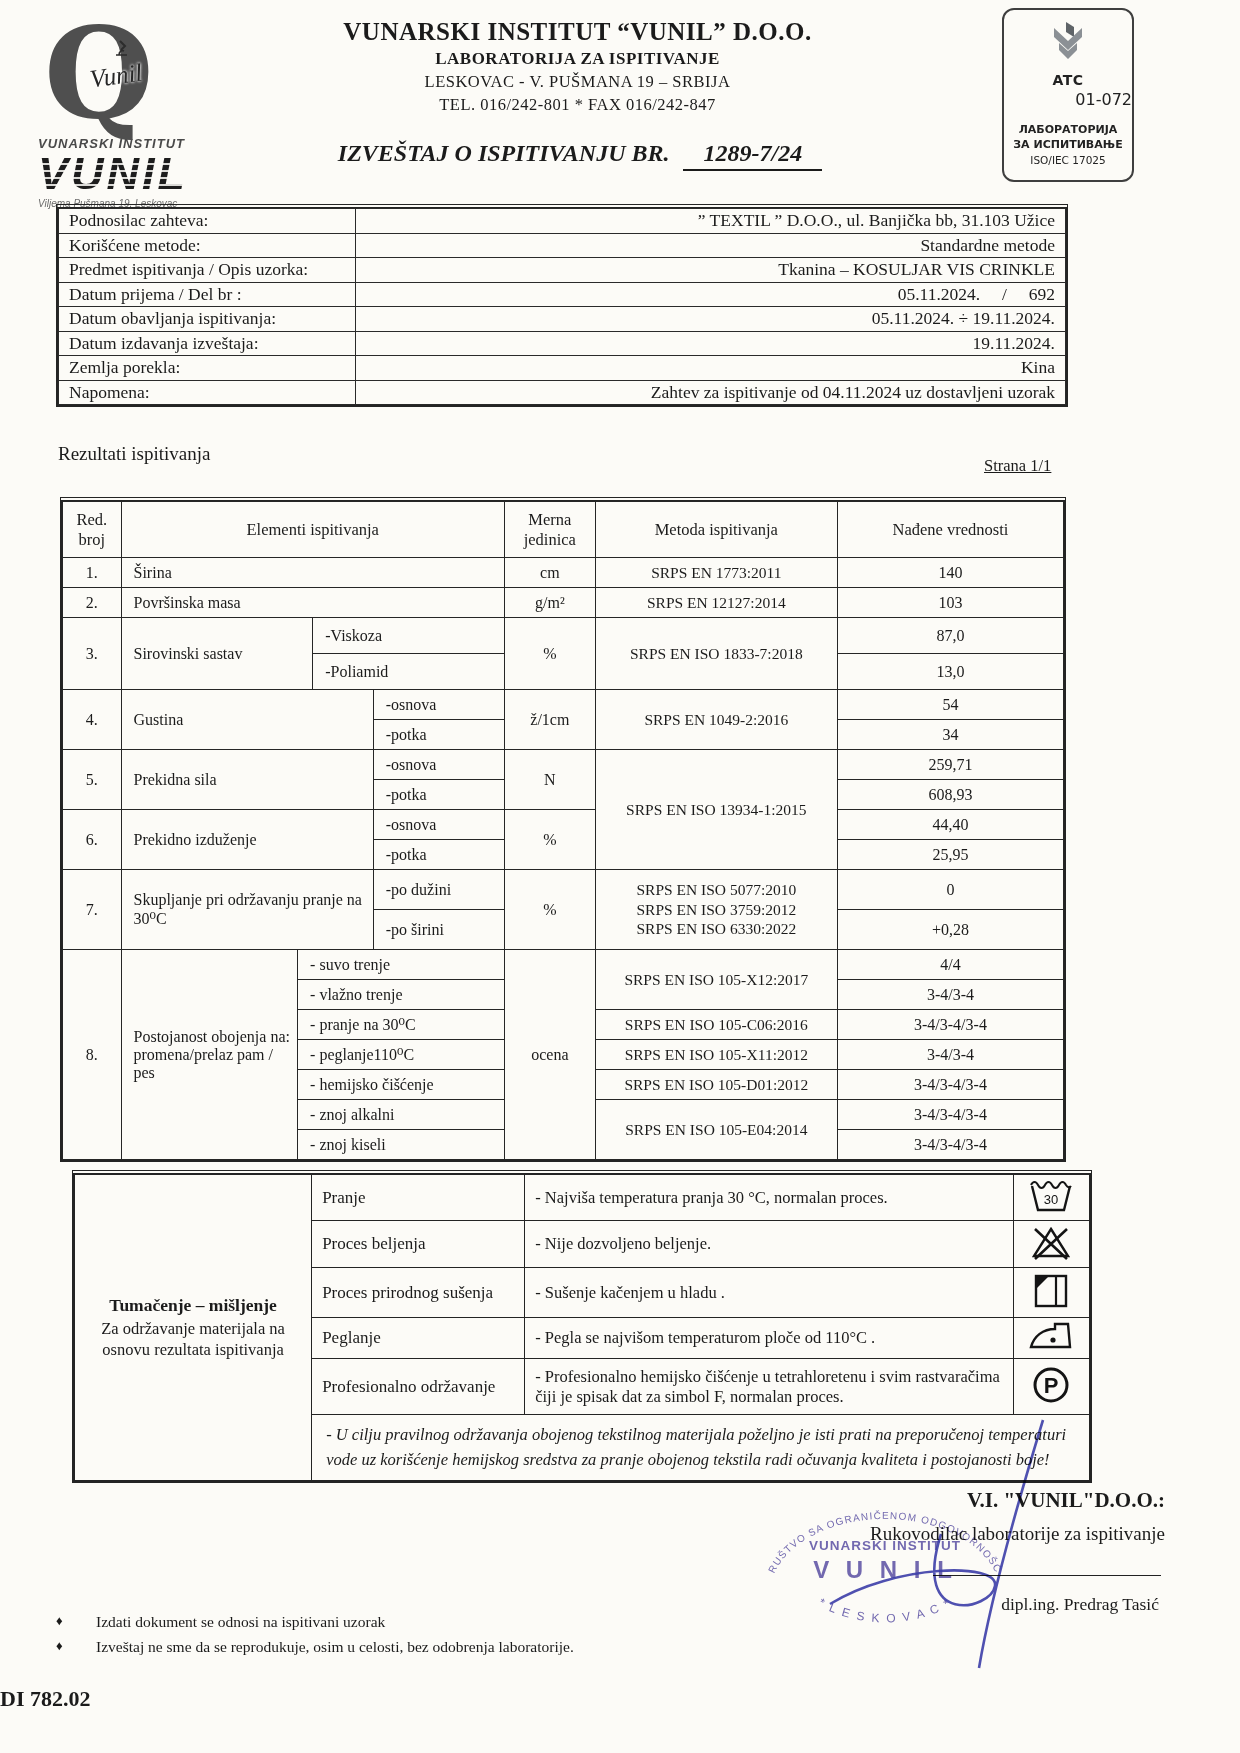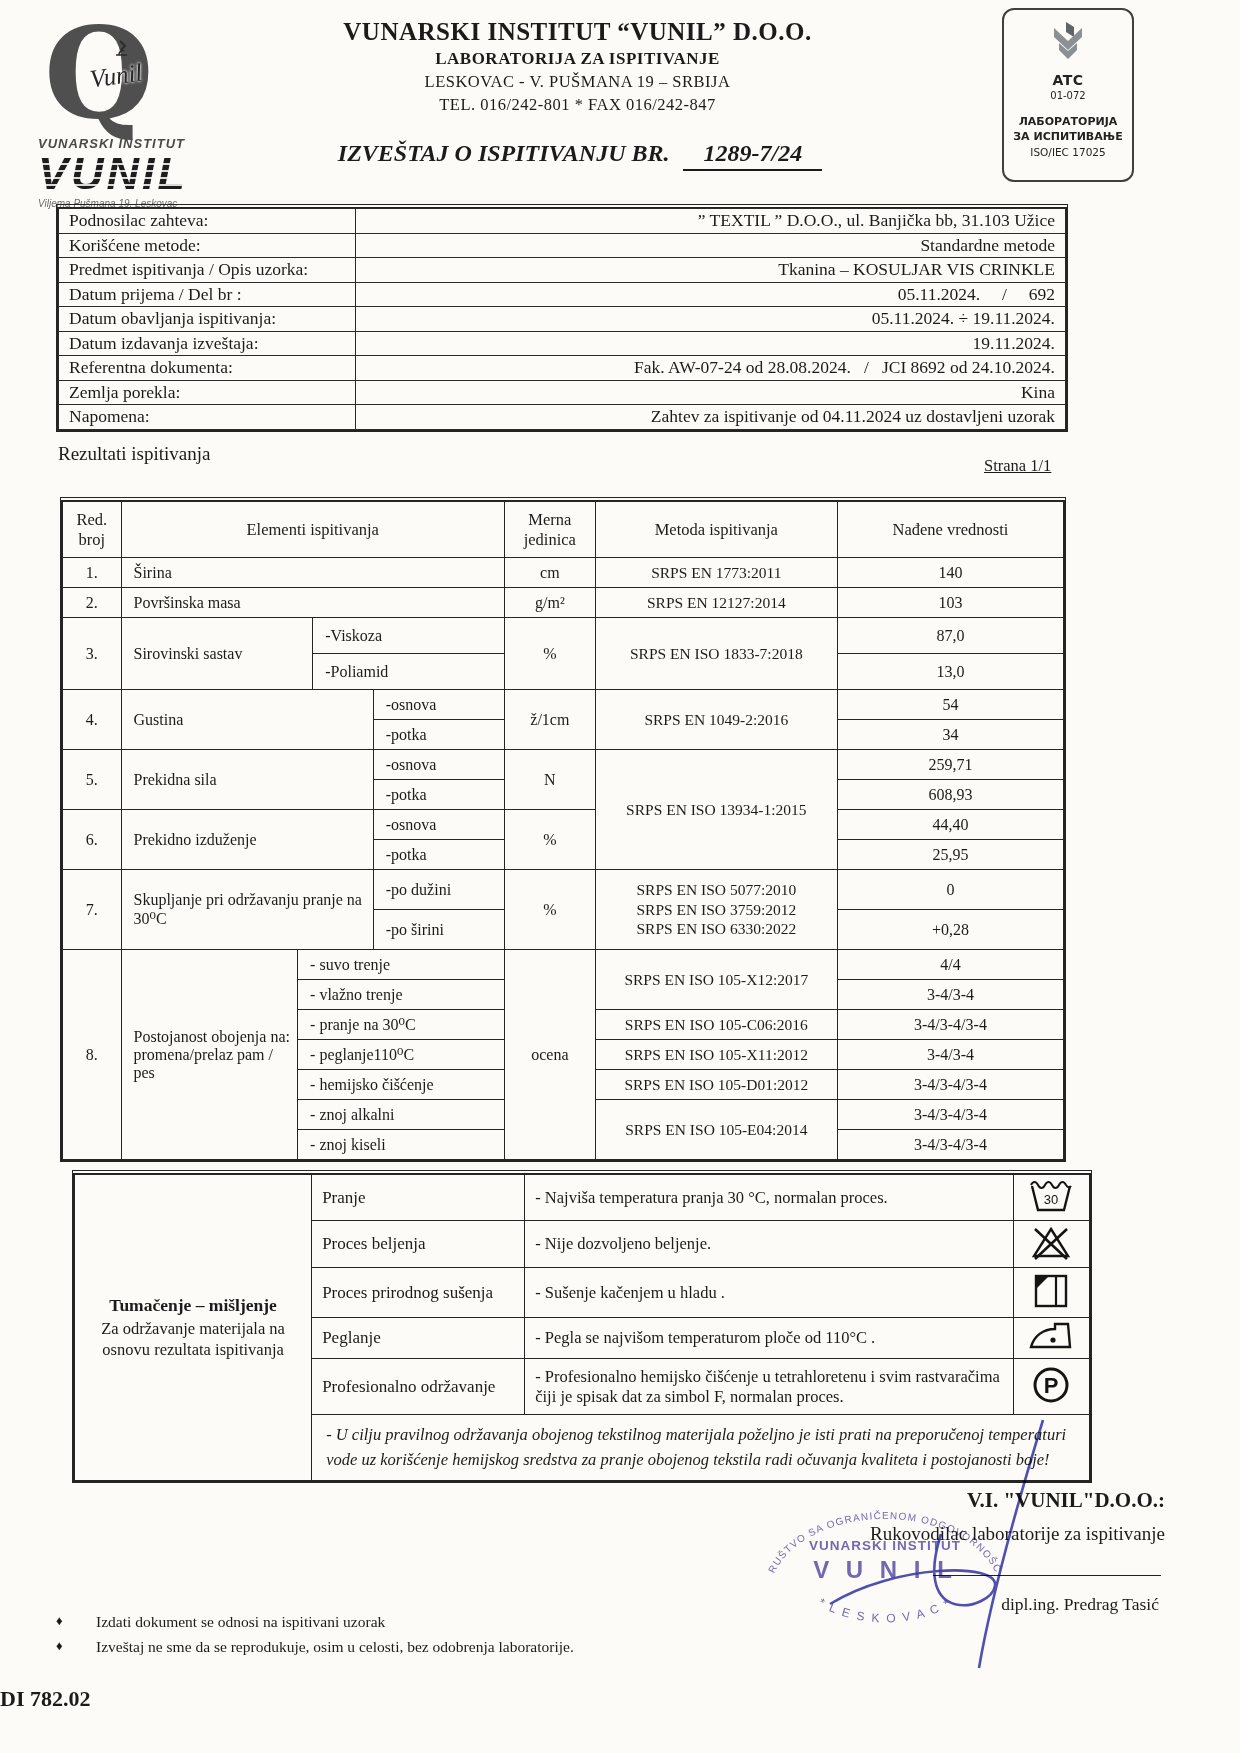--- a/index.html
+++ b/index.html
@@ -22,21 +22,21 @@
   .head-center{position:absolute;left:255px;top:18px;width:645px;text-align:center;}
   .org{font-size:25px;font-weight:bold;letter-spacing:.5px;}
   .lab{font-size:17px;font-weight:bold;margin-top:3px;letter-spacing:.5px;}
   .addr,.tel{font-size:16.5px;margin-top:3px;letter-spacing:.5px;}
   .rep-title{position:absolute;left:240px;top:140px;width:680px;text-align:center;font-size:24px;font-weight:bold;font-style:italic;}
   .rep-num{display:inline-block;border-bottom:2.5px solid #1b1b1b;padding:0 20px 2px 20px;margin-left:14px;}
 
   .atc{position:absolute;left:1002px;top:8px;width:132px;height:174px;border:2px solid #3f3f3f;border-radius:12px;
        font-family:"DejaVu Sans","Liberation Sans",sans-serif;text-align:center;padding-top:10px;box-sizing:border-box;}
   .atc-name{font-size:14px;font-weight:bold;margin-top:4px;letter-spacing:.5px;color:#222;}
-  .atc-num{font-size:10px;margin-top:2px;color:#222;}
+  .atc-num{font-size:16px;margin-top:2px;color:#222;text-align:right;}
   .atc-cy{font-size:11px;font-weight:bold;margin-top:14px;line-height:1.35;color:#222;}
   .atc-iso{font-size:10.5px;margin-top:1px;color:#222;}
 
   
   .frame{border:2px solid #242424;border-top:4px double #242424;}
   #info{position:absolute;left:56px;top:204px;width:1008px;}
   .it{border-collapse:collapse;width:100%;font-size:17.5px;}
   .it td{border:1px solid #2a2a2a;height:23.5px;padding:0 10px;vertical-align:middle;}
   .it td.lab-c{width:276px;}
   .it td.val-c{white-space:pre;overflow:hidden;text-align:right;}
@@ -145,24 +145,20 @@
             <td class="lab-c">Datum prijema / Del br :</td>
             <td class="val-c">05.11.2024.     /     692</td>
           </tr>
         <tr>
             <td class="lab-c">Datum obavljanja ispitivanja:</td>
             <td class="val-c">05.11.2024. ÷ 19.11.2024.</td>
           </tr>
         <tr>
             <td class="lab-c">Datum izdavanja izveštaja:</td>
             <td class="val-c">19.11.2024.</td>
-          </tr>
-        <tr>
-            <td class="lab-c">Referentna dokumenta:</td>
-            <td class="val-c">Fak. AW-07-24 od 28.08.2024.   /   JCI 8692 od 24.10.2024.</td>
           </tr>
         <tr>
             <td class="lab-c">Zemlja porekla:</td>
             <td class="val-c">Kina</td>
           </tr>
         <tr>
             <td class="lab-c">Napomena:</td>
             <td class="val-c">Zahtev za ispitivanje od 04.11.2024 uz dostavljeni uzorak</td>
           </tr>
       </tbody>

